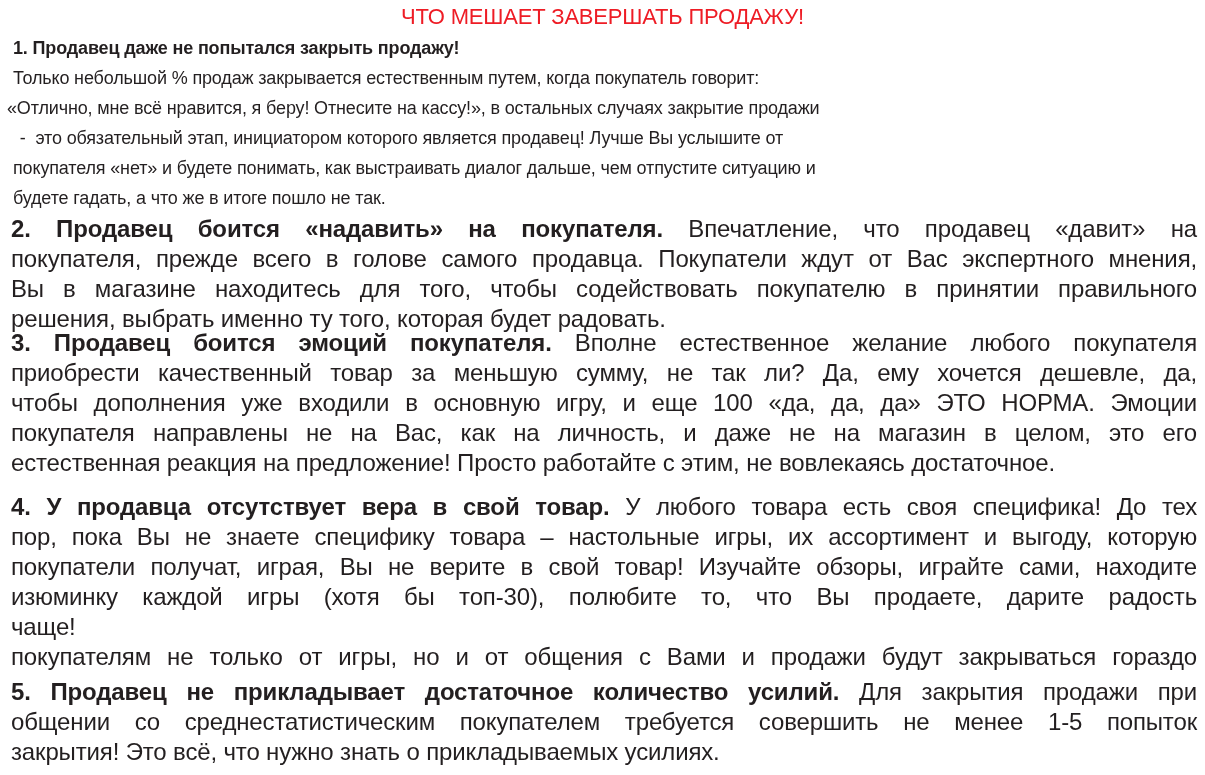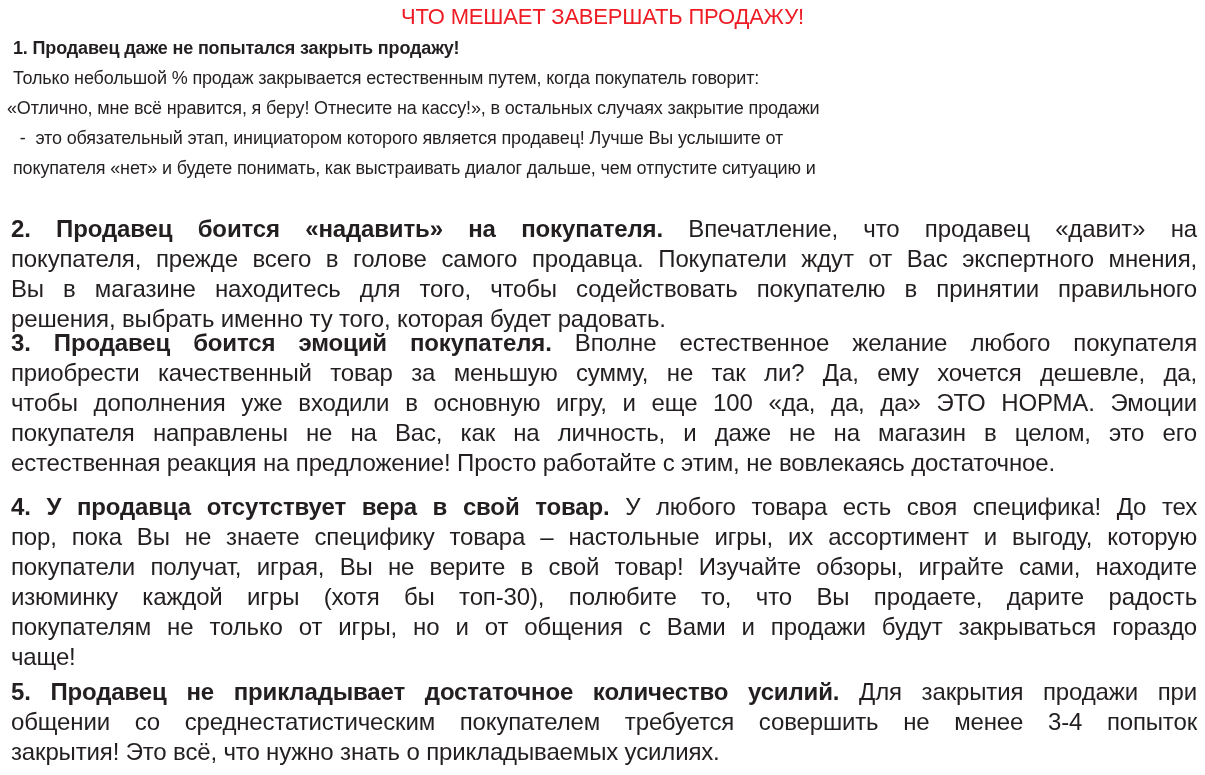--- a/index.html
+++ b/index.html
@@ -43,20 +43,21 @@
   <div class="title" style="color:#ee1c25">ЧТО МЕШАЕТ ЗАВЕРШАТЬ ПРОДАЖУ!</div>
 
   <div class="p1">
     <span class="line">
       <b>1. Продавец даже не попытался закрыть продажу!</b>
     </span>
     <span class="line">Только небольшой % продаж закрывается естественным путем, когда покупатель говорит:</span>
     <span class="line l-quote">«Отлично, мне всё нравится, я беру! Отнесите на кассу!», в остальных случаях закрытие продажи</span>
     <span class="line l-dash" style="white-space:pre"> -  это обязательный этап, инициатором которого является продавец! Лучше Вы услышите от</span>
     <span class="line">покупателя «нет» и будете понимать, как выстраивать диалог дальше, чем отпустите ситуацию и</span>
+    <span class="line">будете гадать, а что же в итоге пошло не так.</span>
   </div>
 
   <div class="block" id="p2">
     <span class="line"><b>2. Продавец боится «надавить» на покупателя.</b><span> Впечатление, что продавец «давит» на</span></span>
     <span class="line">покупателя, прежде всего в голове самого продавца. Покупатели ждут от Вас экспертного мнения,</span>
     <span class="line">Вы в магазине находитесь для того, чтобы содействовать покупателю в принятии правильного</span>
     <span class="line last">решения, выбрать именно ту того, которая будет радовать.</span>
   </div>
 
   <div class="block" id="p3">
@@ -65,23 +66,23 @@
     <span class="line">чтобы дополнения уже входили в основную игру, и еще 100 «да, да, да» ЭТО НОРМА. Эмоции</span>
     <span class="line">покупателя направлены не на Вас, как на личность, и даже не на магазин в целом, это его</span>
     <span class="line last">естественная реакция на предложение! Просто работайте с этим, не вовлекаясь достаточное.</span>
   </div>
 
   <div class="block" id="p4">
     <span class="line"><b>4. У продавца отсутствует вера в свой товар.</b><span> У любого товара есть своя специфика! До тех</span></span>
     <span class="line">пор, пока Вы не знаете специфику товара – настольные игры, их ассортимент и выгоду, которую</span>
     <span class="line">покупатели получат, играя, Вы не верите в свой товар! Изучайте обзоры, играйте сами, находите</span>
     <span class="line">изюминку каждой игры (хотя бы топ-30), полюбите то, что Вы продаете, дарите радость</span>
+    <span class="line last">чаще!</span>
     <span class="line">покупателям не только от игры, но и от общения с Вами и продажи будут закрываться гораздо</span>
-    <span class="line last">чаще!</span>
   </div>
 
   <div class="block" id="p5">
     <span class="line"><b>5. Продавец не прикладывает достаточное количество усилий.</b><span> Для закрытия продажи при</span></span>
-    <span class="line">общении со среднестатистическим покупателем требуется совершить не менее 3-4 попыток</span>
+    <span class="line">общении со среднестатистическим покупателем требуется совершить не менее 1-5 попыток</span>
     <span class="line last">закрытия! Это всё, что нужно знать о прикладываемых усилиях.</span>
   </div>
 
 </div>
 
 </body></html>

